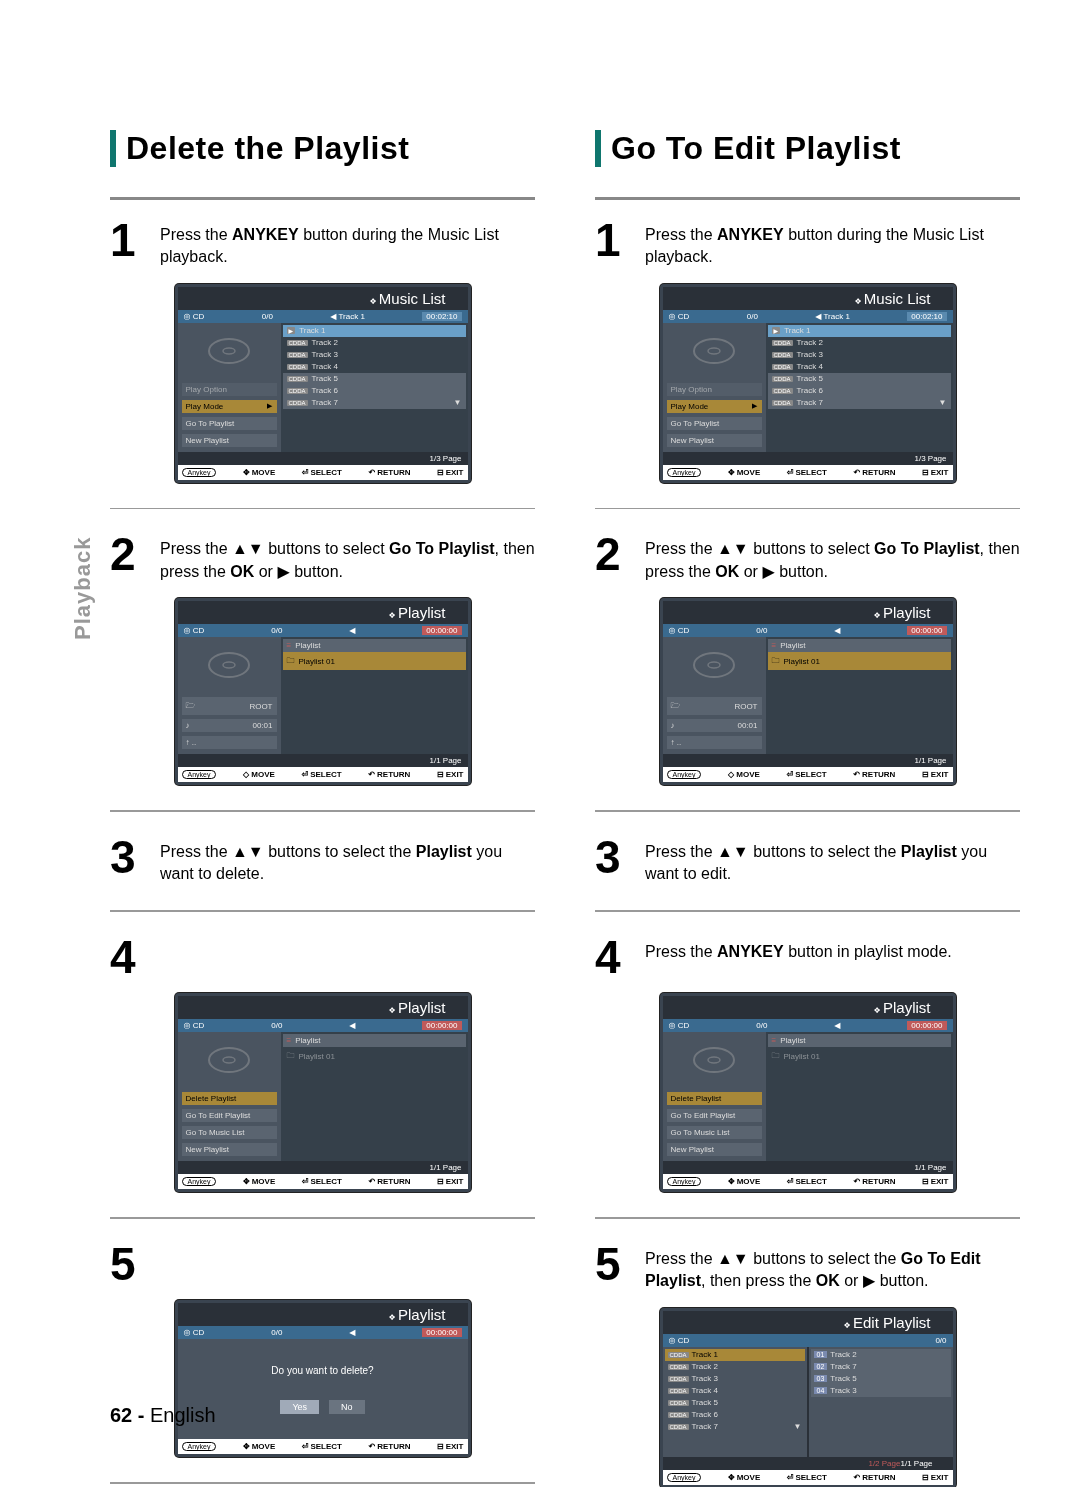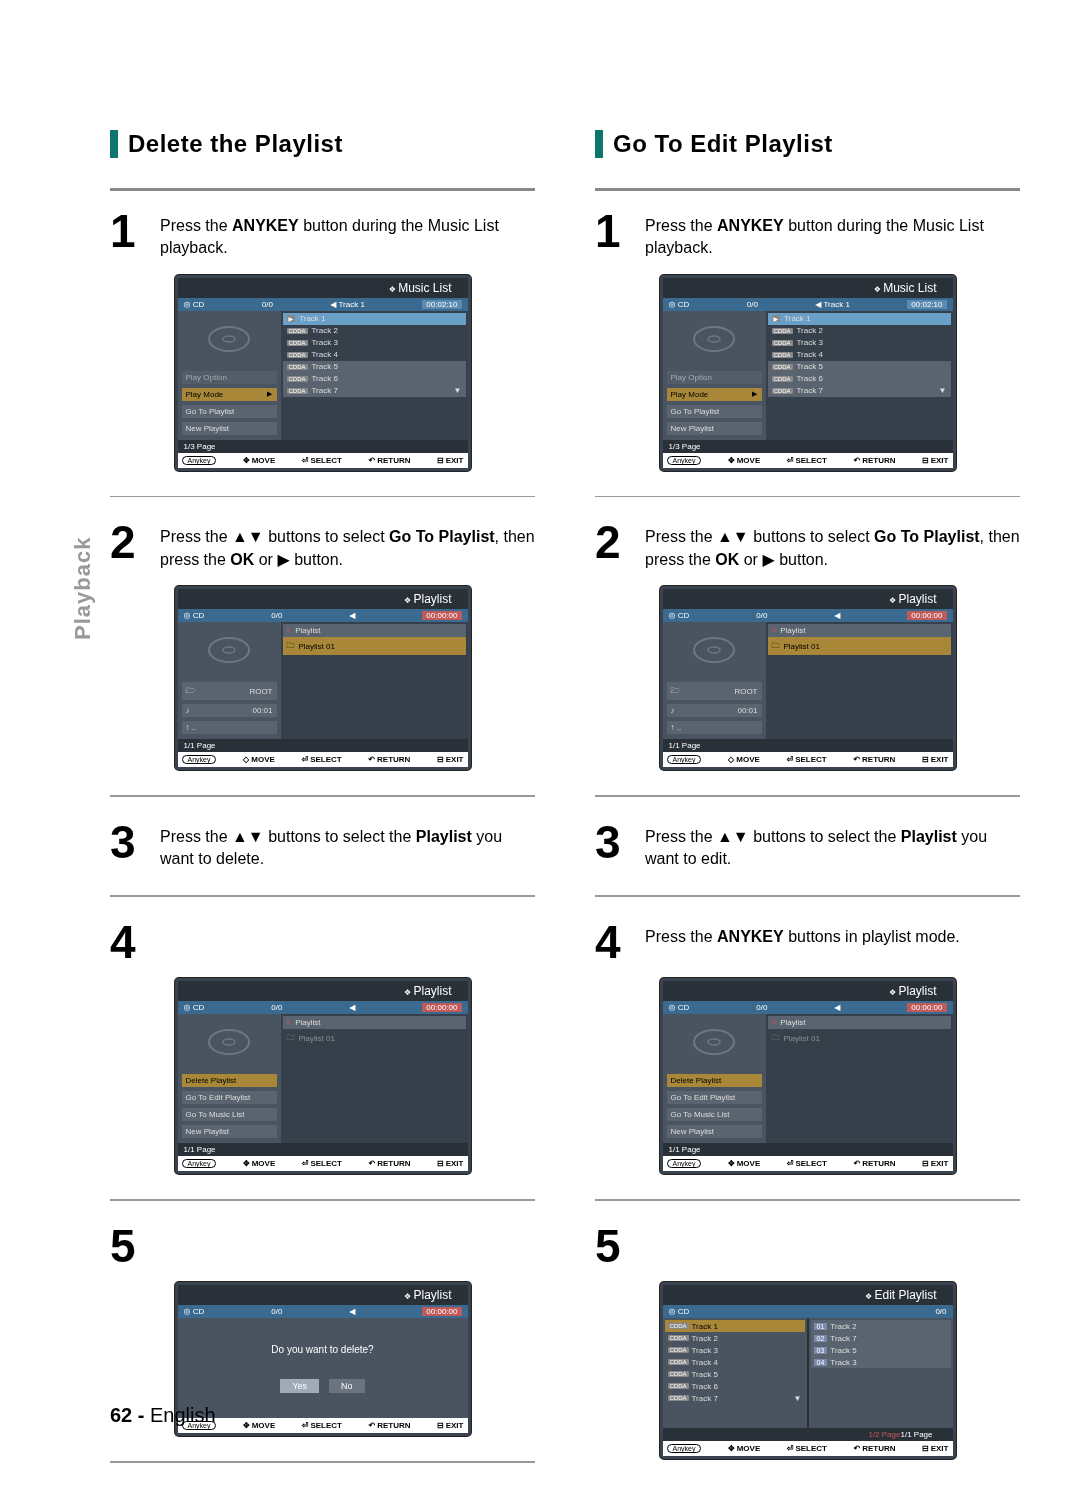--- a/index.html
+++ b/index.html
@@ -1,46 +1,46 @@
 <!DOCTYPE html>
 <html><head>
 <meta charset="utf-8">
 <style>
 body{margin:0;background:#fff;font-family:Arial,Helvetica,sans-serif;color:#000}
 .page{width:1080px;height:1487px;margin:0 auto;position:relative;box-sizing:border-box;padding:80px 60px 40px 110px}
 .cols{display:flex;gap:60px}
 .col{flex:1;min-width:0}
-.sec-title{font-size:24px;font-weight:bold;border-left:8px solid #0f766e;padding-left:10px;margin:50px 0 30px 0;letter-spacing:.5px}
+.sec-title{font-size:32px;font-weight:bold;border-left:6px solid #0f766e;padding-left:10px;margin:50px 0 30px 0;letter-spacing:.5px}
 .divider-main{height:3px;background:#888;margin:30px 0 20px 0}
 .divider{height:1.5px;background:#999;margin:25px 0}
 .step{display:flex;gap:10px;margin:15px 0}
 .step-num{font-size:46px;font-weight:bold;line-height:.9;flex:0 0 40px}
 .step-txt{font-size:16px;line-height:1.4;padding-top:4px}
 .step-txt b{font-weight:bold}
 .side-label{position:absolute;left:70px;top:640px;transform:rotate(-90deg);transform-origin:left top;font-size:22px;font-weight:bold;color:#999;letter-spacing:1px}
 .pg-num{position:absolute;left:110px;bottom:60px;font-size:20px}
 .pg-num b{font-weight:bold}
 
 .ui{width:290px;margin:12px auto 10px auto;background:#3a4450;border-radius:4px;padding:3px;box-shadow:0 0 0 1px #222}
-.ui-top{background:#2a3038;color:#fff;font-size:12px;padding:3px 16px;text-align:right}
+.ui-top{background:#2a3038;color:#fff;font-size:15px;padding:3px 22px;text-align:right}
 .ui-top span::before{content:"❖ ";font-size:8px}
 .ui-bar{background:#3a6a8f;color:#fff;font-size:8px;padding:2px 6px;display:flex;justify-content:space-between}
 .ui-bar .time{background:#5a8aaf;padding:0 4px}
 .ui-body{display:flex;background:#4a5460;min-height:95px}
 .ui-left{flex:0 0 95px;background:#4a5460;padding:4px;display:flex;flex-direction:column;gap:2px}
 .disc{width:50px;height:45px;margin:2px auto 6px auto;opacity:.4}
 .disc svg{width:100%;height:100%}
 .menu-row{font-size:8px;color:#ddd;background:#5a6470;padding:2px 4px;margin:1px 0;display:flex;justify-content:space-between;align-items:center}
 .menu-row.hl{background:#a88838;color:#000}
 .ui-right{flex:1;background:#35404a;padding:2px}
 .trk-row{font-size:8px;color:#ddd;display:flex;padding:1.5px 4px;gap:4px;align-items:center}
 .trk-row.hl{background:#6aa0c8}
 .trk-row.grey{background:#5a6470}
 .badge{background:#888;color:#fff;font-size:6px;padding:0 2px;border-radius:1px}
-.ui-pgrow{background:#2a3038;display:flex;padding:2px 6px;font-size:8px;color:#fff}
+.ui-pgrow{background:#2a3038;display:flex;justify-content:flex-end;padding:2px 6px;font-size:8px;color:#fff}
 .ui-foot{background:#fff;color:#000;font-size:8px;padding:3px 4px;display:flex;gap:8px;align-items:center;justify-content:space-between}
 .anykey{border:1px solid #000;border-radius:8px;padding:0 5px;font-size:7px}
 .ft-item{display:flex;gap:2px;align-items:center;font-weight:bold}
 .pl-item{font-size:8px;color:#ddd;padding:2px 4px;display:flex;gap:4px;align-items:center}
 .pl-item.hl{background:#a88838;color:#000}
 
 .dlg-body{background:#4a5460;min-height:100px;display:flex;flex-direction:column;align-items:center;justify-content:center;gap:24px}
 .dlg-q{color:#fff;font-size:10px}
 .dlg-btns{display:flex;gap:10px}
 .dlg-btn{background:#6a7480;color:#fff;font-size:9px;padding:2px 12px}
@@ -395,21 +395,21 @@
 
   <div class="divider"></div>
   <div class="step">
     <div class="step-num">3</div>
     <div class="step-txt"><span>Press the ▲▼ buttons to select the </span><b>Playlist</b><span> you want to edit.</span></div>
   </div>
 
   <div class="divider"></div>
   <div class="step">
     <div class="step-num">4</div>
-    <div class="step-txt"><span>Press the </span><b>ANYKEY</b><span> buttons in playlist mode.</span></div>
+    <div class="step-txt"><span>Press the </span><b>ANYKEY</b><span> button in playlist mode.</span></div>
   </div>
 
   <div class="ui">
     <div class="ui-top"><span>Playlist</span></div>
     <div class="ui-bar">
             <span>◎ CD</span>
             <span>0/0</span>
             <span>◀</span>
             <span class="time" style="background:#c05a5a">00:00:00</span>
           </div>
@@ -443,20 +443,21 @@
       <span class="ft-item">✥ <span>MOVE</span></span>
       <span class="ft-item">⏎ <span>SELECT</span></span>
       <span class="ft-item">↶ <span>RETURN</span></span>
       <span class="ft-item">⊟ <span>EXIT</span></span>
     </div>
   </div>
 
   <div class="divider"></div>
   <div class="step">
     <div class="step-num">5</div>
+    <div class="step-txt"><span>Press the ▲▼ buttons to select the </span><b>Go To Edit Playlist</b><span>, then press the </span><b>OK</b><span> or ▶ button.</span></div>
   </div>
 
   <div class="ui">
     <div class="ui-top"><span>Edit Playlist</span></div>
     <div class="ui-bar">
             <span>◎ CD</span>
             <span>0/0</span>
           </div>
     <div class="ep-body">
       <div class="ep-col" style="border-right:2px solid #2a3038">

